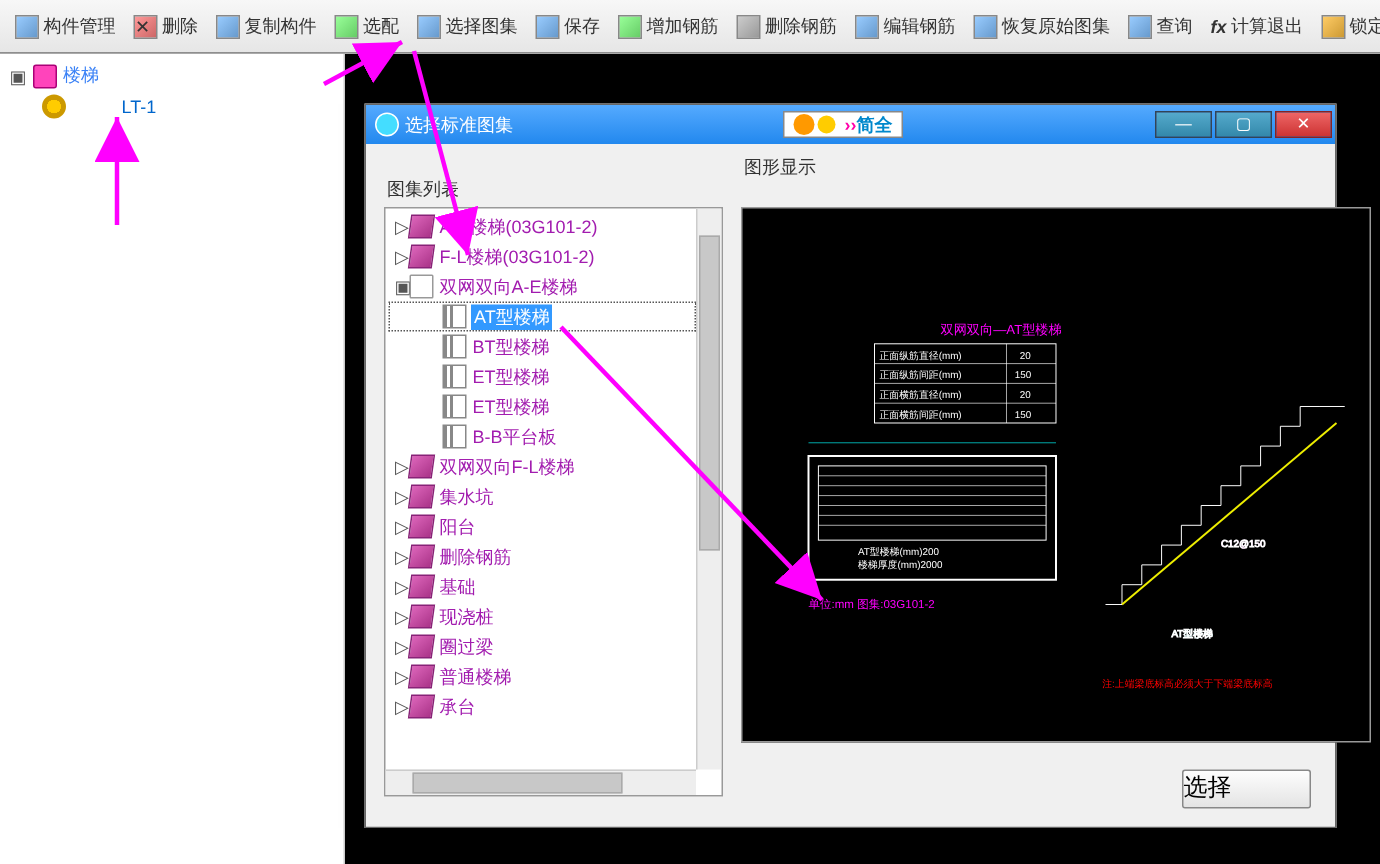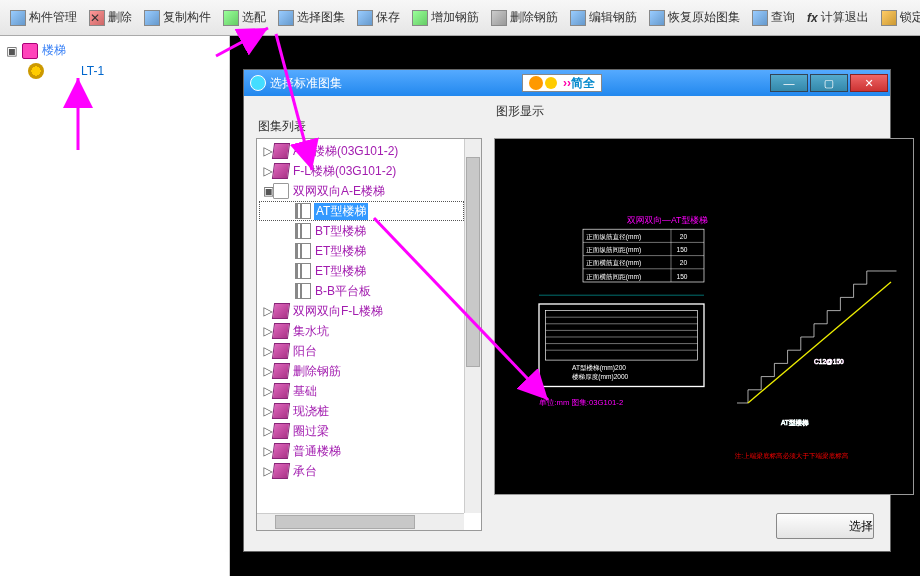--- a/index.html
+++ b/index.html
@@ -67,22 +67,22 @@
   .row.sel { outline: 1px dotted #555; outline-offset:-1px; }
   .lbl { padding:0 1px; color:#a21caf; }
 
   
   .preview { position:absolute; top:42px; left:250px; width:420px; height:357px;
     background:#000; border:1px solid #999; }
   .cad { position:absolute; inset:0; }
 
   
   .btn-row { position:absolute; bottom:12px; right:16px; display:flex; gap:14px; }
-  .btn { width:98px; height:26px; border:1px solid #888; background:linear-gradient(#fdfdfd,#e4e4e4);
-    font-size:12px; text-align:right; line-height:24px; border-radius:2px; }
+  .btn { width:86px; height:26px; border:1px solid #888; background:linear-gradient(#fdfdfd,#e4e4e4);
+    font-size:16px; text-align:left; line-height:24px; border-radius:2px; }
 
   
   .arrow-layer { position:absolute; inset:0; pointer-events:none; }
 </style>
 </head>
 <body>
 
 <div class="toolbar">
   <div class="tb-item">
       <span class="tb-icon"></span>

